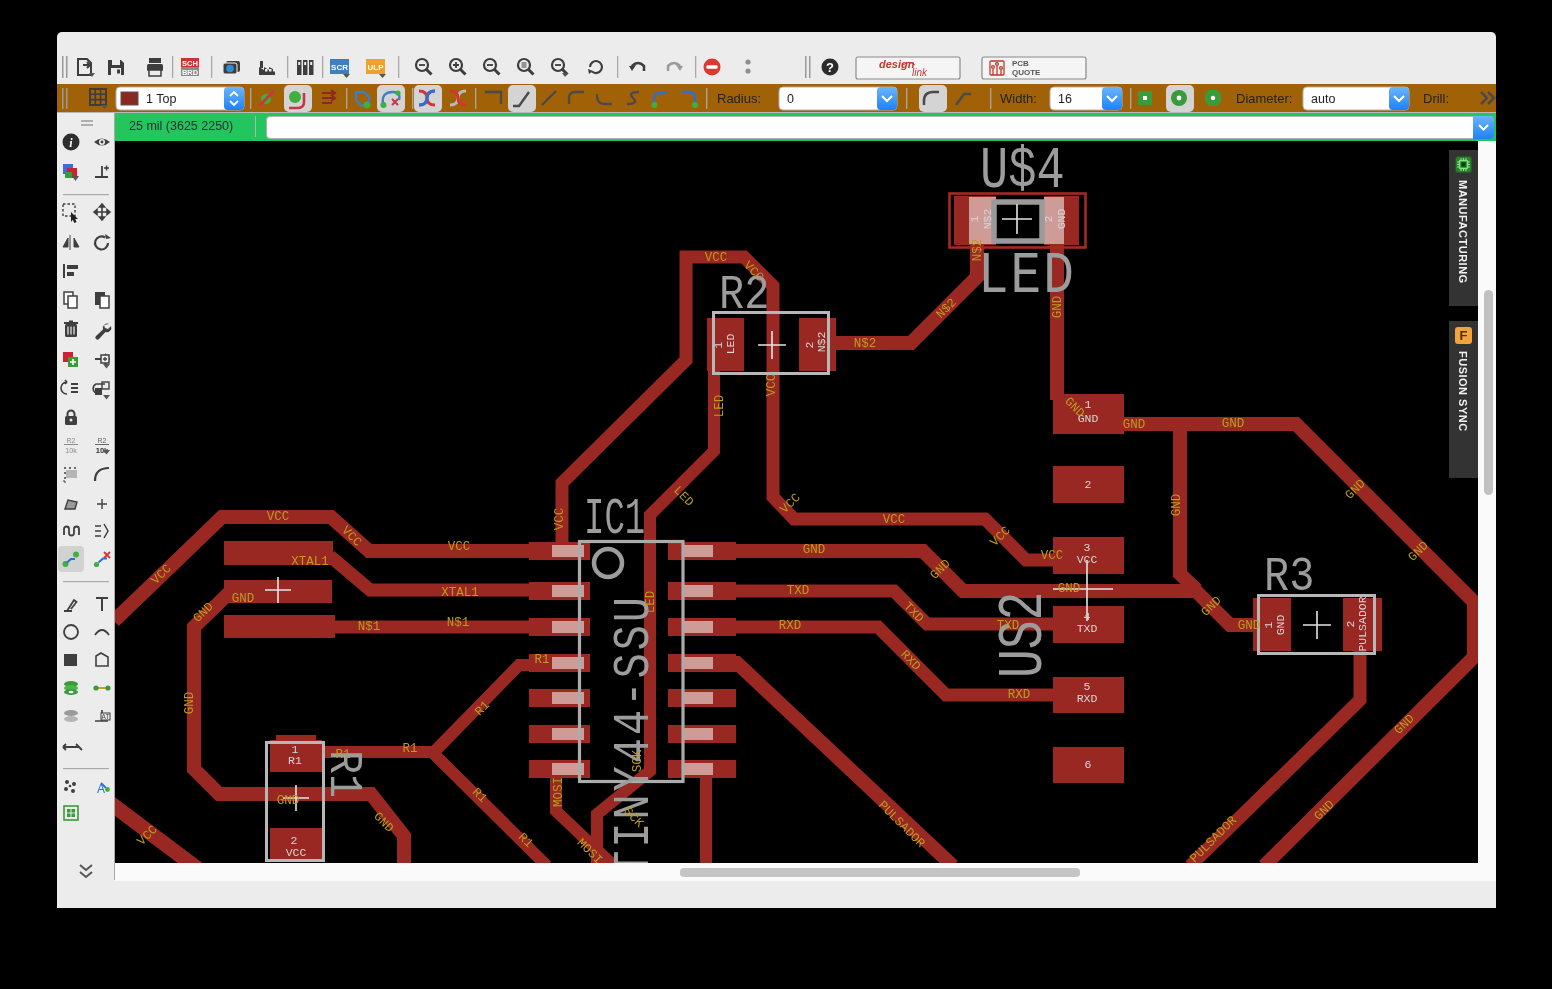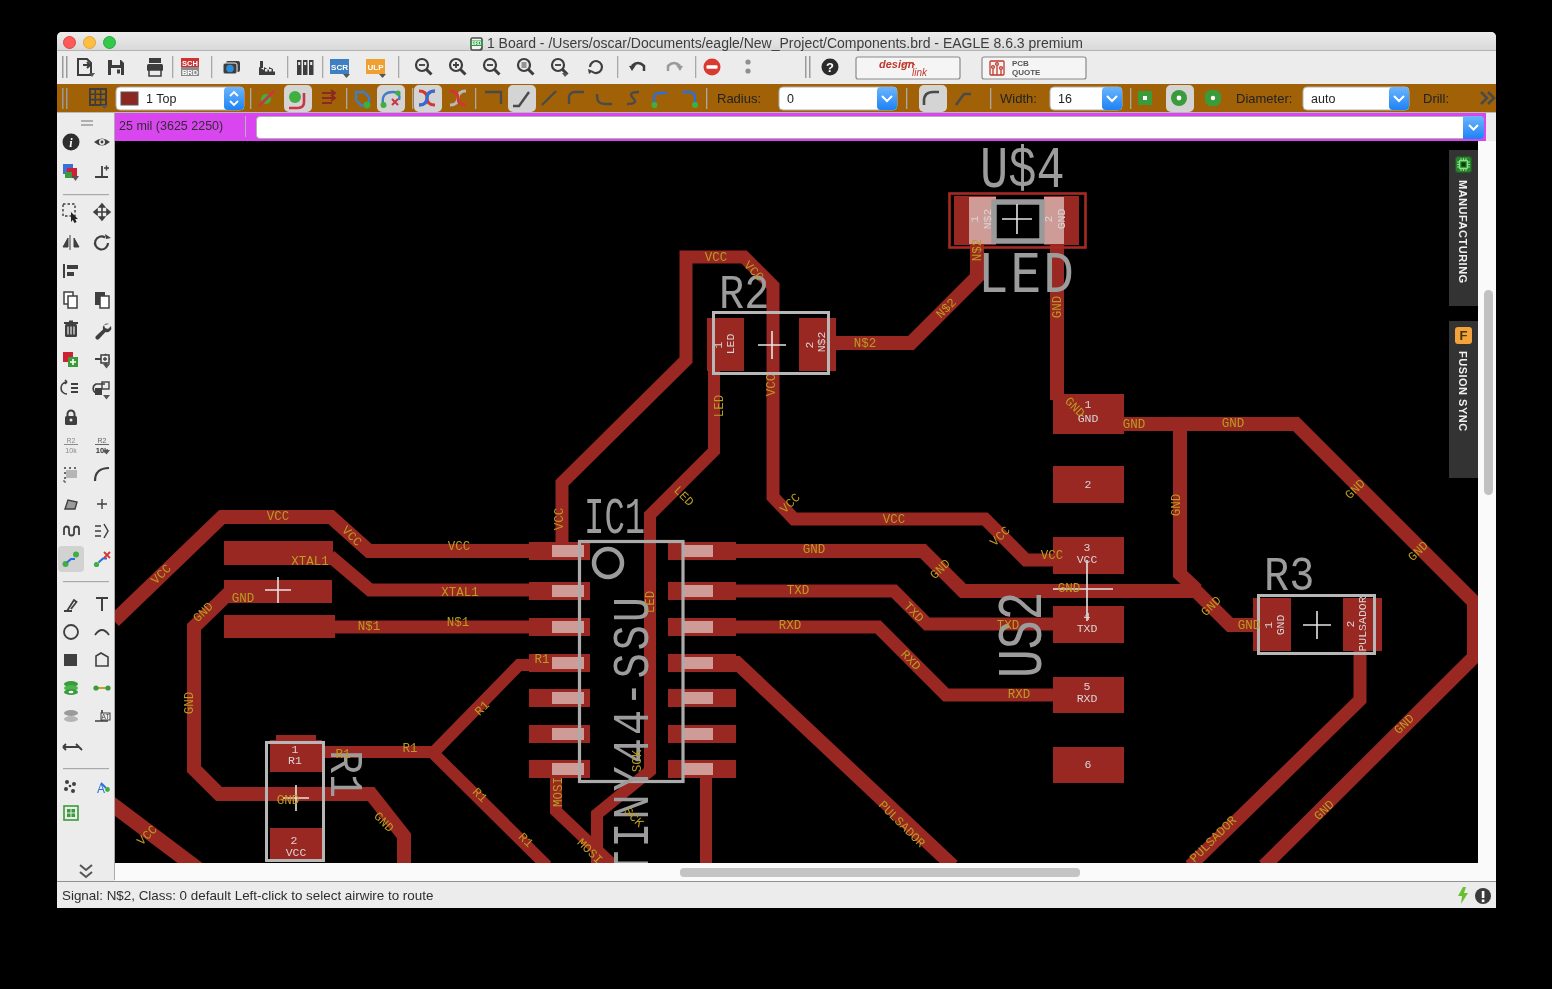--- a/index.html
+++ b/index.html
@@ -3,45 +3,34 @@
 <style>
 *{margin:0;padding:0;box-sizing:border-box}
 html,body{width:1552px;height:989px;background:#000;font-family:"Liberation Sans",sans-serif;overflow:hidden;-webkit-font-smoothing:antialiased}
 .abs{position:absolute}
 #win{position:absolute;left:57px;top:32px;width:1439px;height:876px;background:#ececec;border-radius:5px 5px 0 0}
 #titlebar{position:absolute;left:0;top:0;width:100%;height:19px;background:linear-gradient(#ececec,#d9d9d9);border-radius:5px 5px 0 0;border-bottom:1px solid #b3b3b3}
 .tl{position:absolute;top:3.5px;width:13px;height:13px;border-radius:50%}
 #title-text{position:absolute;top:2.5px;left:0;width:100%;text-align:center;font-size:14px;color:#3c3c3c;white-space:nowrap}
 #row1{position:absolute;left:0;top:19px;width:100%;height:45px;background:#ececec;border-bottom:1px solid #b9b9b9}
 #row2{position:absolute;left:0;top:52px;width:100%;height:29px;background:#a16207;border-bottom:1px solid #b9b9b9}
-#row3{position:absolute;left:48px;top:81px;width:1381px;height:28px;background:#d946ef}
+#row3{position:absolute;left:58px;top:81px;width:1381px;height:28px;background:#22c55e}
 #sidebar{position:absolute;left:0;top:81px;width:58px;height:767px;background:#ececec;border-right:1px solid #aaa}
 #statusbar{position:absolute;left:0;top:849px;width:100%;height:27px;background:#ececec;border-top:1px solid #919191;font-size:13.4px;color:#2e2e2e}
 #canvas-wrap{position:absolute;left:58px;top:109px;width:1363px;height:722px;background:#ec4899}
 #vscroll{position:absolute;left:1421px;top:109px;width:18px;height:740px;background:#fafafa}
 #vthumb{position:absolute;left:1427px;top:258px;width:9px;height:205px;background:#c1c1c1;border-radius:4.5px}
 #hscroll{position:absolute;left:58px;top:831px;width:1363px;height:18px;background:#fafafa}
 #hthumb{position:absolute;left:623px;top:836px;width:400px;height:8.5px;background:#c4c4c4;border-radius:4px}
 .tab{position:absolute;left:1392px;width:29px;background:#333}
 .tabtxt{position:absolute;left:8px;font-size:11px;font-weight:700;color:#f0f0f0;letter-spacing:.5px;writing-mode:vertical-lr;white-space:nowrap}
 .ticon{position:absolute;left:6px;top:6px;width:17px;height:17px;border-radius:3px}
 </style></head>
 <body>
 <div id="win">
- <div id="titlebar">
-  <div class="tl" style="left:6px;background:#fc5b57;border:.5px solid #e2423e"></div>
-  <div class="tl" style="left:26px;background:#fdbe41;border:.5px solid #e0a532"></div>
-  <div class="tl" style="left:46px;background:#34c84a;border:.5px solid #2aa83c"></div>
-  <div id="title-text"><svg width="13" height="14" viewBox="0 0 13 14" style="vertical-align:-3px">
-          <path d="M2.5,1 h8 a1.5,1.5 0 0 1 1.5,1.5 v9 a1.5,1.5 0 0 1 -1.5,1.5 h-8 a1.5,1.5 0 0 1 -1.5,-1.5 v-9 a1.5,1.5 0 0 1 1.5,-1.5 z" fill="#f4f4f4" stroke="#4d4d4d" stroke-width="1.6"></path>
-          <rect x="0.5" y="3.5" width="12" height="5.5" fill="#2f9e41"></rect>
-          <text x="6.5" y="8" font-size="4.5" font-weight="bold" fill="#fff" text-anchor="middle" font-family="Liberation Sans">BRD</text>
-          <path d="M9,13 l3,-3 v3 z" fill="#4d4d4d"></path>
-        </svg> 1 Board - /Users/oscar/Documents/eagle/New_Project/Components.brd - EAGLE 8.6.3 premium</div>
- </div>
  <div id="row1">
       <svg width="1439" height="32" viewBox="0 0 1439 32" style="position:absolute;left:0;top:0">
         <rect x="5" y="5" width="1.5" height="22" fill="#9a9a9a"></rect>
         <rect x="9" y="5" width="1.5" height="22" fill="#9a9a9a"></rect>
         <g transform="translate(18,6)">
           <path d="M3,2 h9 l4,4 v12 h-13 z" fill="none" stroke="#3d3d3d" stroke-width="2"></path>
           <path d="M8,8 h7 m-3,-3 l3,3 l-3,3" stroke="#3d3d3d" stroke-width="2" fill="none"></path>
           <path d="M14,16 l6,0 l-3,4 z" fill="#555"></path>
         </g>
         <g transform="translate(49,6)">
@@ -683,21 +672,12 @@
           <path d="M5 1v2M7.5 1v2M10 1v2M5 12v2M7.5 12v2M10 12v2M1 5h2M1 7.5h2M1 10h2M12 5h2M12 7.5h2M12 10h2" stroke="#7ee87e" stroke-width="1"></path>
         </svg></div>
    <div class="tabtxt" style="top:30px">MANUFACTURING</div>
  </div>
  <div class="tab" style="top:289px;height:157px">
    <div class="ticon" style="background:#f2a33c">
         <span style="position:absolute;left:4.5px;top:1px;font-size:13px;font-weight:700;color:#4a3208;font-family:'Liberation Sans'">F</span>
       </div>
    <div class="tabtxt" style="top:30px">FUSION SYNC</div>
  </div>
- <div id="statusbar">
-   <span style="position:absolute;left:5px;top:6px">Signal: N$2, Class: 0 default Left-click to select airwire to route</span>
-   <svg class="abs" style="left:1398px;top:4px" width="40" height="19" viewBox="0 0 40 19">
-        <path d="M8 1 L3 10 h4 L6 18 L13 7 h-4 L11 1 z" fill="#6abf30"></path>
-        <circle cx="28" cy="10" r="8" fill="#3a3a3a"></circle>
-        <rect x="26.8" y="5" width="2.6" height="7" fill="#fff"></rect>
-        <rect x="26.8" y="13.5" width="2.6" height="2.6" fill="#fff"></rect>
-      </svg>
- </div>
 </div>
 </body></html>

